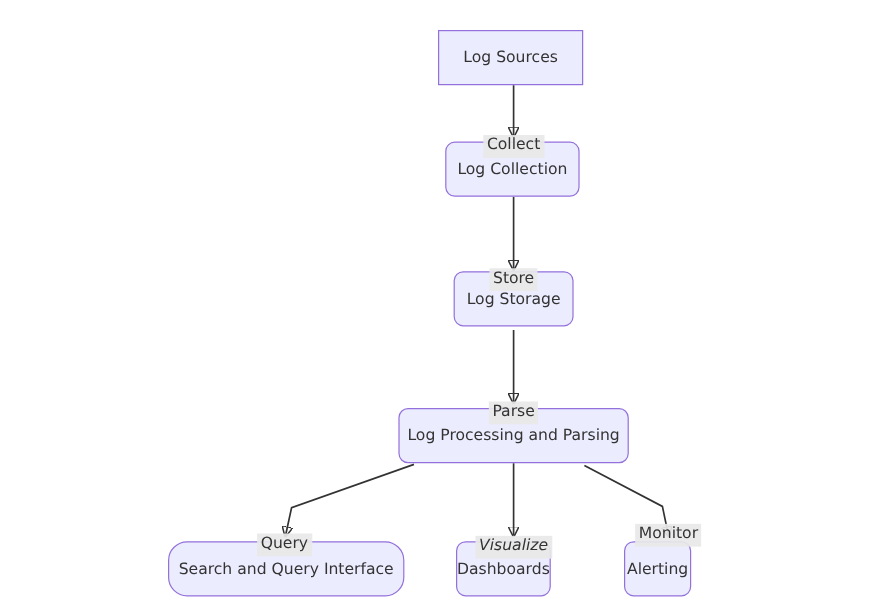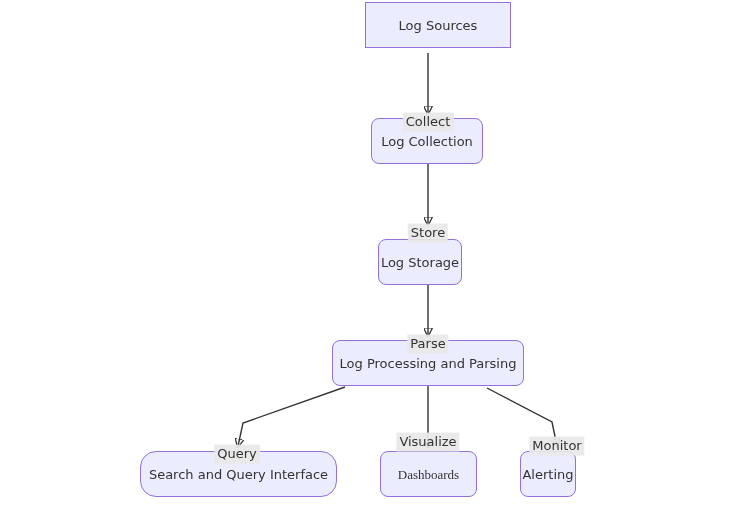--- a/index.html
+++ b/index.html
@@ -60,34 +60,34 @@
       </marker>
     </defs>
     <path d="M428,53 L428,113" marker-end="url(#arrowhead)"></path>
     <path d="M428,164 L428,224" marker-end="url(#arrowhead)"></path>
     <path d="M428,275 L428,335" marker-end="url(#arrowhead)"></path>
     <path d="M345,387 L243,423 L238,446" marker-end="url(#arrowhead)"></path>
     <path d="M428,386 L428,446" marker-end="url(#arrowhead)"></path>
     <path d="M487,388 L552,422 L557,446" marker-end="url(#arrowhead)"></path>
   </svg>
 
-  <div class="node" style="left:365px; top:2px;   width:146px; height:46px;">Log Sources</div>
+  <div class="node" style="left:365px; top:25px;   width:121px; height:46px;">Log Sources</div>
 
   <div class="node rounded" style="left:371px; top:118px; width:112px; height:46px;">Log Collection</div>
 
-  <div class="node rounded" style="left:378px; top:239px; width:84px; height:46px;">Log Storage</div>
+  <div class="node rounded" style="left:378px; top:226px; width:100px; height:46px;">Log Storage</div>
 
   <div class="node rounded" style="left:332px; top:340px; width:192px; height:46px;">Log Processing and Parsing</div>
 
   <div class="node rounded" style="left:140px; top:451px; width:197px; height:46px;border-radius:16px;">Search and Query Interface</div>
 
-  <div class="node rounded" style="left:380px; top:451px; width:97px;  height:46px;font-family:Liberation Serif, serif;">Dashboards</div>
+  <div class="node rounded" style="left:380px; top:451px; width:79px;  height:46px;">Dashboards</div>
 
   <div class="node rounded" style="left:520px; top:451px; width:56px;  height:46px;">Alerting</div>
 
   <span class="edge-label" style="left:428px; top:86px;">Collect</span>
   <span class="edge-label" style="left:428px; top:197px;text-align:right;">Store</span>
   <span class="edge-label" style="left:428px; top:308px;">Parse</span>
   <span class="edge-label" style="left:237px; top:418px;">Query</span>
-  <span class="edge-label" style="left:428px; top:406px;">Visualize</span>
+  <span class="edge-label" style="left:428px; top:420px;font-style:italic;">Visualize</span>
   <span class="edge-label" style="left:557px; top:410px;">Monitor</span>
 
 </div>
 
 </body></html>

